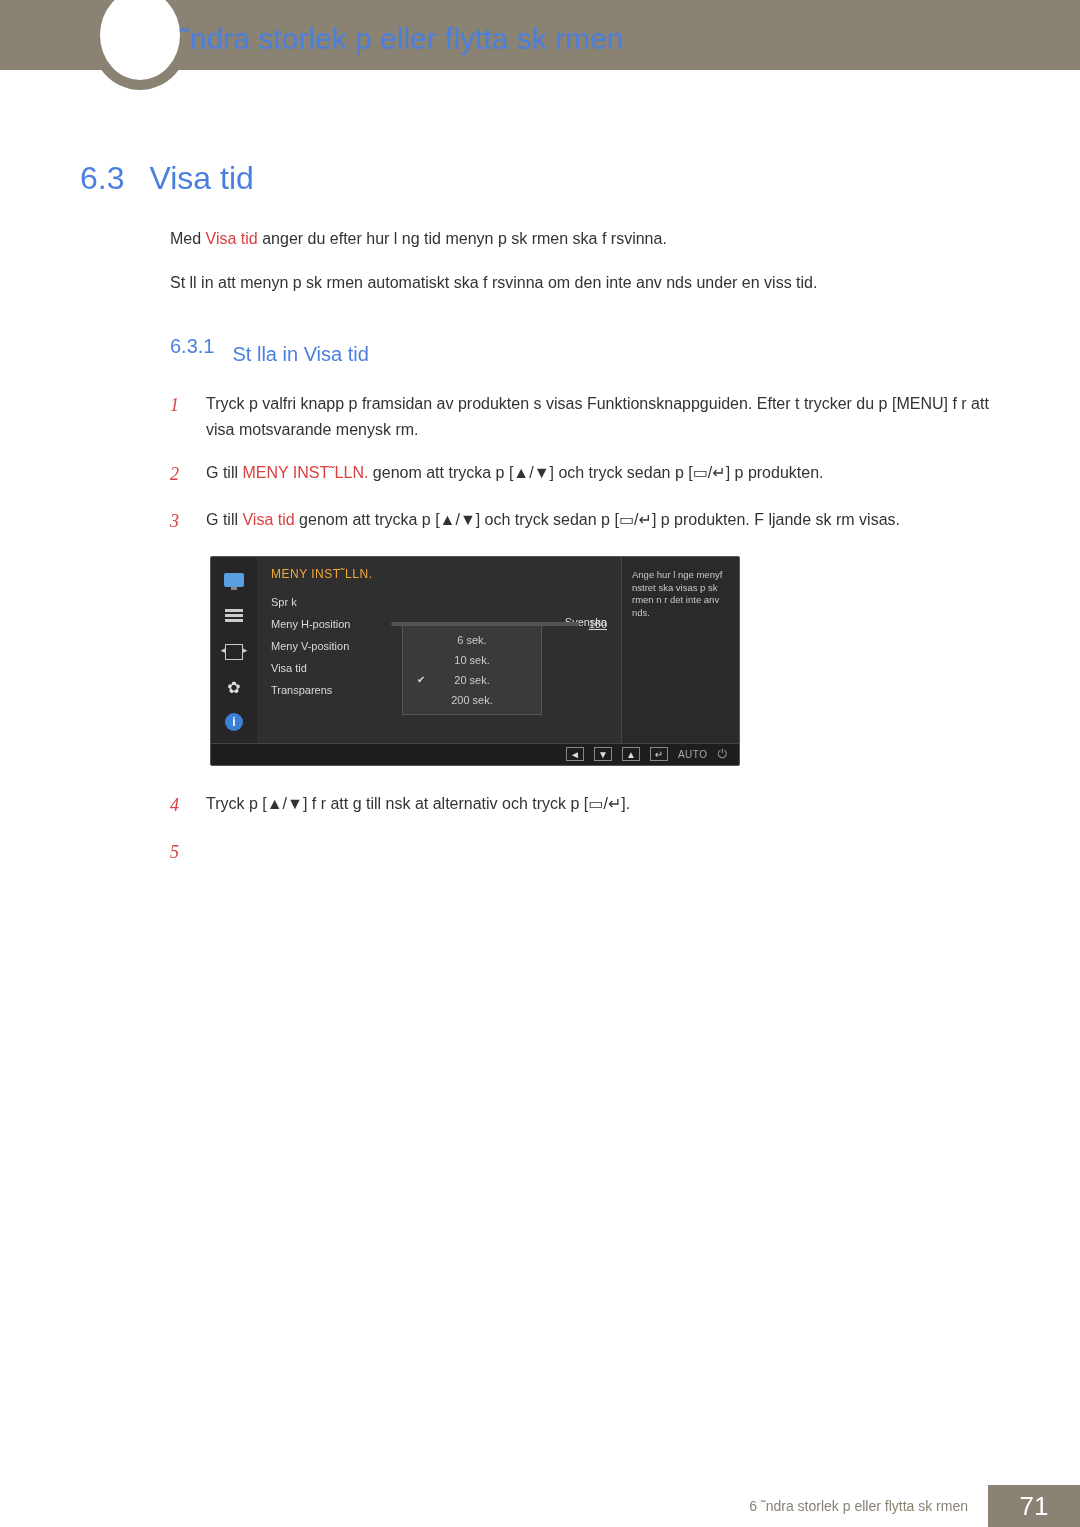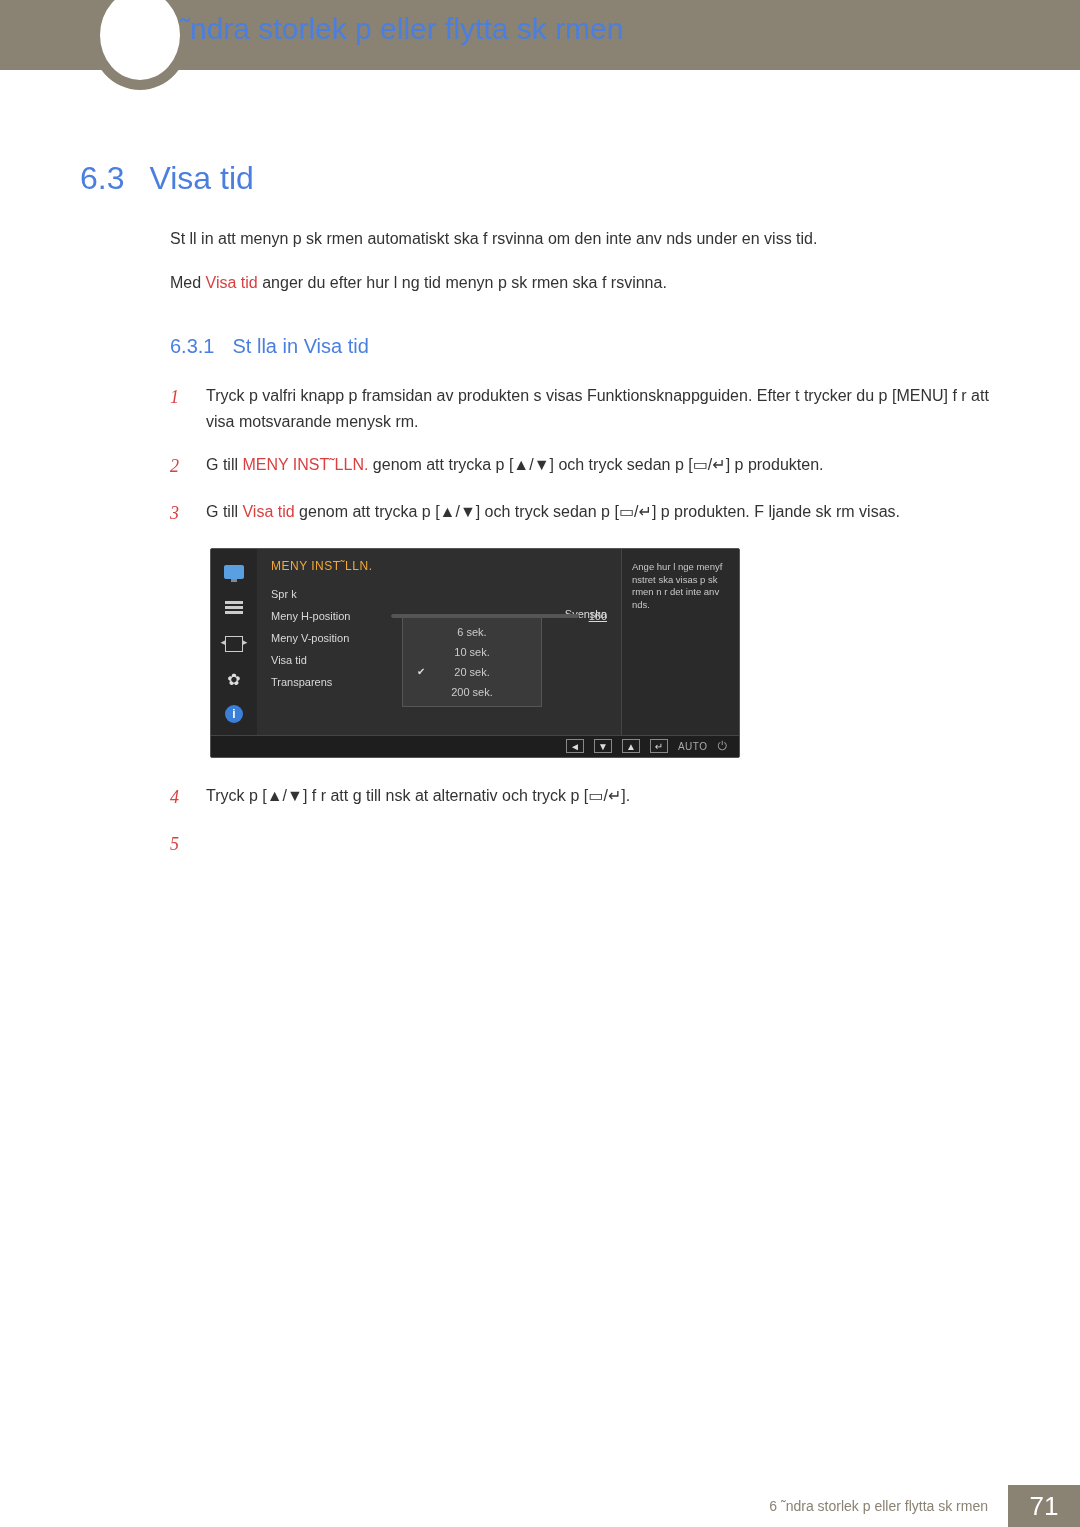--- a/index.html
+++ b/index.html
@@ -22,41 +22,41 @@
     top: -20px;
     left: 90px;
     width: 100px; height: 110px;
     border-radius: 50%;
     background: #fff;
     border: 10px solid #8a8373;
     overflow: hidden;
   }
   .chapter-title {
     position: absolute;
-    top: 12px;
+    top: 22px;
     left: 180px;
     color: #4a7fe0;
     font-size: 30px;
     font-weight: normal;
   }
   .content {
     position: absolute;
     top: 160px;
     left: 80px;
     right: 80px;
   }
   .section-row { display: flex; gap: 25px; margin-bottom: 30px; }
   .section-num { color: #4a7fe0; font-size: 32px; }
   .section-title { color: #4a7fe0; font-size: 32px; }
   .intro { margin-left: 90px; font-size: 16px; line-height: 1.5; }
   .intro p { margin-bottom: 20px; }
   .redkw { color: #d94040; }
   .subsection-row { margin-left: 90px; display: flex; gap: 18px; margin-top: 40px; margin-bottom: 25px; }
   .subsection-num { color: #4a7fe0; font-size: 20px; }
-  .subsection-title { color: #4a7fe0; font-size: 20px; }
+  .subsection-title { color: #4a7fe0; font-size: 20px; margin-top: 8px; }
   ol.steps { list-style: none; margin-left: 90px; }
   ol.steps li { display: flex; gap: 22px; align-items: flex-start; margin-bottom: 18px; font-size: 16px; line-height: 1.6; }
   ol.steps li .step-num { color: #d94040; font-style: italic; font-family: Georgia, serif; font-size: 18px; min-width: 14px; }
   ol.steps li .step-body { flex: 1; }
   .btnglyph { font-family: Arial; }
   .menu-btn { font-weight: normal; }
   .osd-wrap { margin: 20px 0 25px 130px; }
   .osd {
     width: 530px;
     background: #2f2f2f;
@@ -157,21 +157,21 @@
     background: #ffffff;
     color: #8a8373;
     font-size: 14px;
     display: flex;
     align-items: center;
     padding-right: 20px;
   }
   .footer-page {
     background: #8a8373;
     color: #ffffff;
-    width: 72px;
+    width: 92px;
     display: flex;
     align-items: center;
     justify-content: center;
     font-size: 26px;
   }
 </style>
 </head>
 <body>
 
 <div class="top-bar"></div>
@@ -179,24 +179,24 @@
 <h1 class="chapter-title">˜ndra storlek p  eller flytta sk rmen</h1>
 
 <div class="content">
 
   <div class="section-row">
     <div class="section-num">6.3</div>
     <div class="section-title">Visa tid</div>
   </div>
 
   <div class="intro">
-    <p>St ll in att menyn p  sk rmen automatiskt ska f rsvinna om den inte anv nds under en viss tid.</p>
     <p>
       <span>Med </span><span class="redkw">Visa tid</span><span>  anger du efter hur l ng tid menyn p  sk rmen ska f rsvinna.</span>
     </p>
+    <p>St ll in att menyn p  sk rmen automatiskt ska f rsvinna om den inte anv nds under en viss tid.</p>
   </div>
 
   <div class="subsection-row">
     <div class="subsection-num">6.3.1</div>
     <div class="subsection-title">St lla in Visa tid</div>
   </div>
 
   <ol class="steps">
     <li>
       <span class="step-num">1</span>

